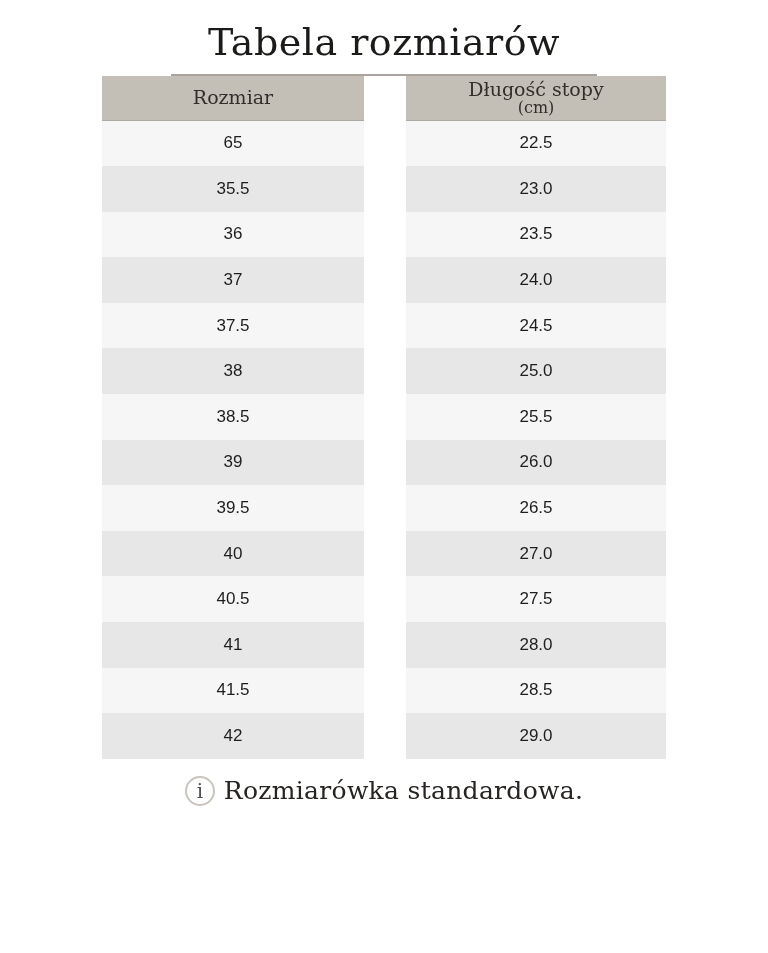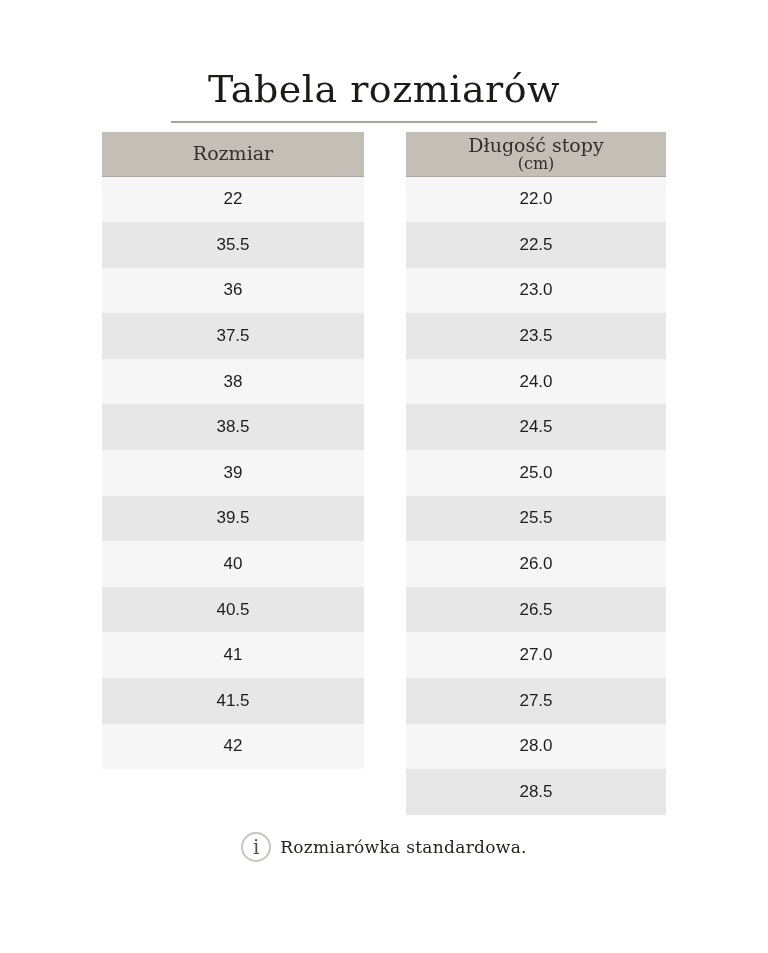--- a/index.html
+++ b/index.html
@@ -17,40 +17,39 @@
   * { margin: 0; padding: 0; box-sizing: border-box; }
   html, body { background: #ffffff; }
   body {
     width: 768px;
     height: 953px;
     overflow: hidden;
     font-family: "Liberation Sans", sans-serif;
     position: relative;
   }
   .page-title {
-    margin-top: 66px;
+    margin-top: 19px;
     text-align: center;
     font-family: "DejaVu Serif", "Liberation Serif", serif;
     font-size: 38px;
     font-weight: 400;
     letter-spacing: 0.5px;
     color: var(--title_text);
     line-height: 1.25;
   }
   .title-underline {
     width: 426px;
     height: 2px;
     background: var(--underline);
     margin: 7px auto 0 auto;
   }
   .tables {
     display: flex;
     justify-content: center;
     gap: 42px;
-    margin-top: 9px;
   }
   .col-table { display: flex; flex-direction: column; }
   .col-table.size-col { width: 262px; }
   .col-table.length-col { width: 260px; text-align: center; }
   .col-header {
     height: 45px;
     background: var(--header_bg);
     border-bottom: 1px solid #aeaaa3;
     display: flex;
     flex-direction: column;
@@ -88,52 +87,55 @@
     align-items: center;
     justify-content: center;
     font-family: "DejaVu Serif", "Liberation Serif", serif;
     font-size: 20px;
     color: var(--icon_glyph);
     line-height: 1;
     flex: 0 0 auto;
   }
   .footer-text {
     font-family: "DejaVu Serif", "Liberation Serif", serif;
-    font-size: 17px;
+    font-size: 25px;
     color: var(--footer_text);
     letter-spacing: 0.3px;
   }
 </style>
 </head>
 <body>
 
 <h1 class="page-title">Tabela rozmiarów</h1>
 <div class="title-underline"></div>
 
 <div class="tables">
 
   <div class="col-table size-col">
     <div class="col-header">
       <div class="col-header-main">Rozmiar</div>
     </div>
     <div class="rows">
 
         <div class="row">
-          <span>22</span>
+          <span>65</span>
         </div>
 
         <div class="row">
           <span>35.5</span>
         </div>
 
         <div class="row">
           <span>36</span>
         </div>
 
 
+        <div class="row">
+          <span>37</span>
+        </div>
 
         <div class="row">
           <span>37.5</span>
         </div>
 
         <div class="row">
           <span>38</span>
         </div>
 
         <div class="row">
@@ -170,23 +172,20 @@
       </div>
   </div>
 
   <div class="col-table length-col">
     <div class="col-header">
       <div class="col-header-main">Długość stopy</div>
       <div class="col-header-sub">(cm)</div>
     </div>
     <div class="rows">
 
-        <div class="row">
-          <span>22.0</span>
-        </div>
 
         <div class="row">
           <span>22.5</span>
         </div>
 
         <div class="row">
           <span>23.0</span>
         </div>
 
         <div class="row">
@@ -226,20 +225,23 @@
         </div>
 
         <div class="row">
           <span>28.0</span>
         </div>
 
         <div class="row">
           <span>28.5</span>
         </div>
 
+        <div class="row">
+          <span>29.0</span>
+        </div>
       </div>
   </div>
 
 </div>
 
 <div class="footer">
   <span class="info-icon">i</span>
   <span class="footer-text">Rozmiarówka standardowa.</span>
 </div>
 

